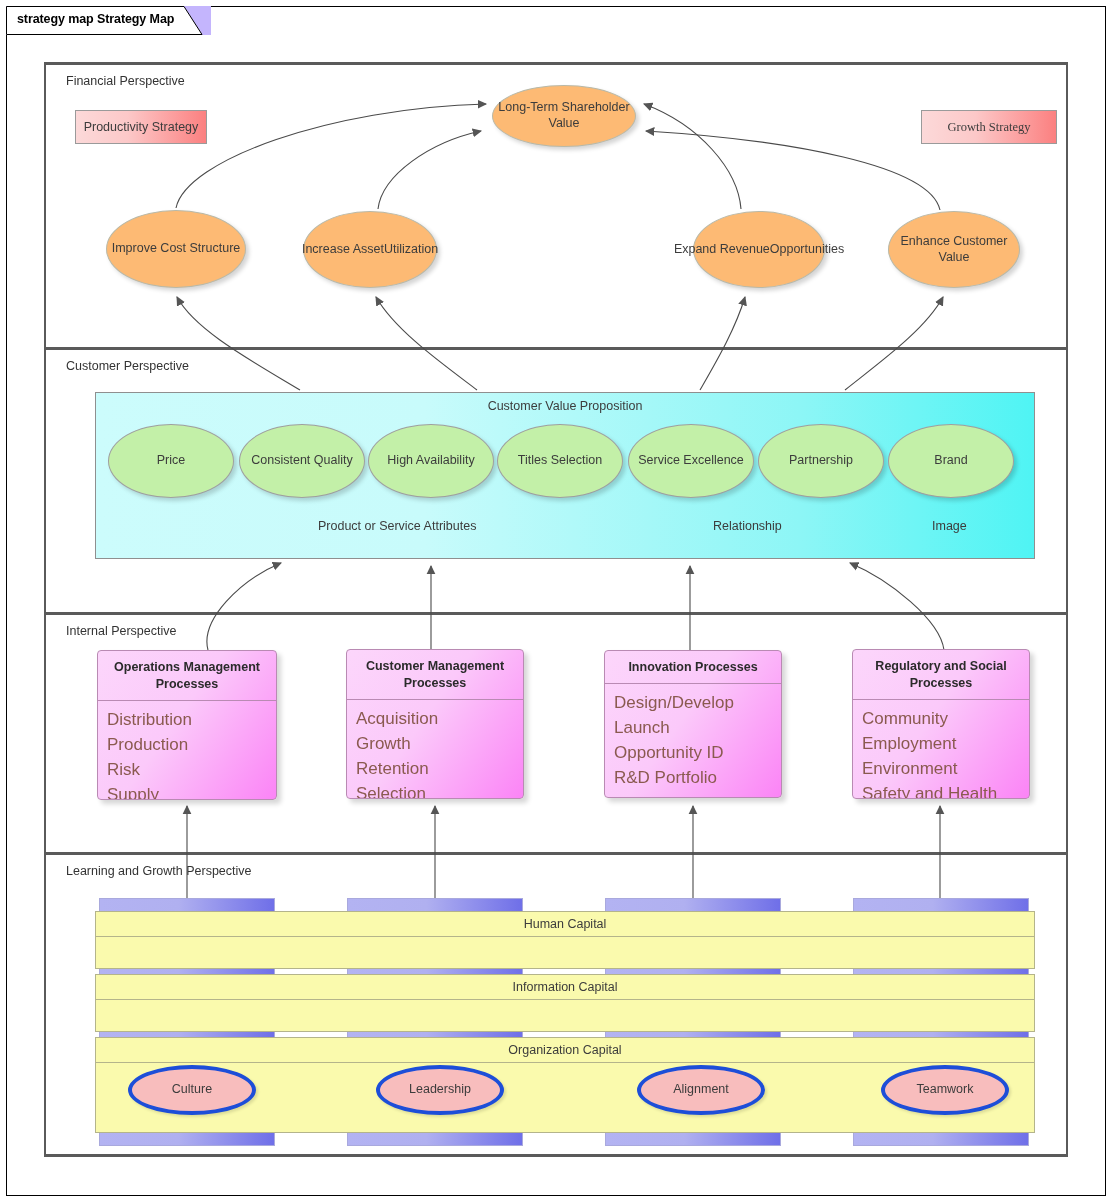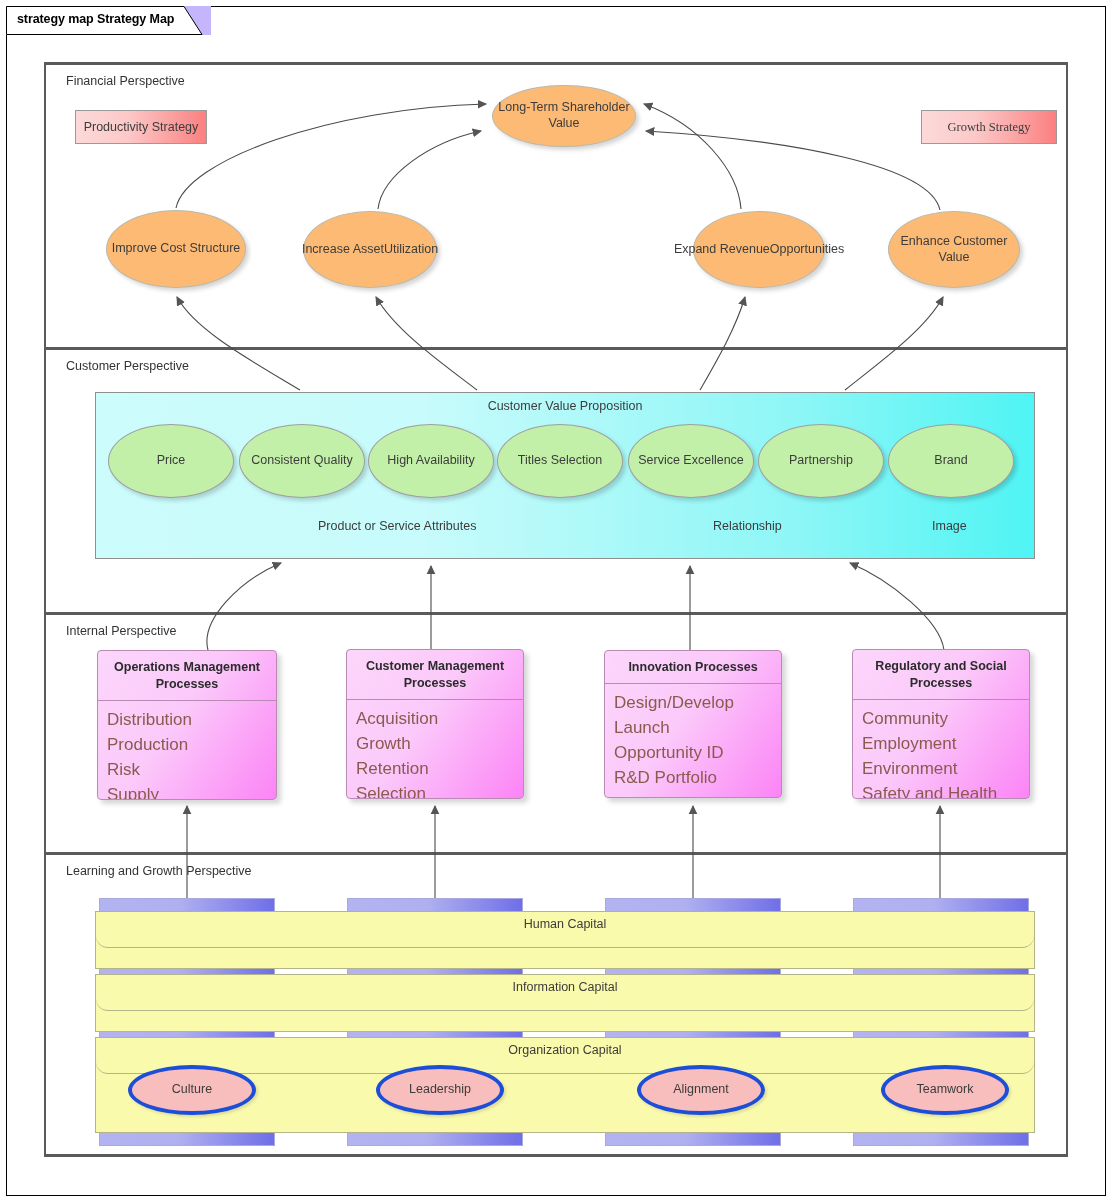--- a/index.html
+++ b/index.html
@@ -209,28 +209,27 @@
     left:95px;
     width:940px;
     box-sizing:border-box;
     border:1px solid #b4b48b;
     background:#fafaad;
     z-index:3;
   }
   .cap-band .cap-title{
     position:absolute;
     top:0; left:0; right:0;
-    height:36px;
+    height:25px;
     line-height:25px;
     text-align:center;
     font-size:12.5px;
     color:#3c3c3c;
     border-bottom:1px solid #b4b48b;
     box-sizing:border-box;
-    border-radius:12px;
   }
 </style>
 </head>
 <body>
 
 <div id="canvas">
 
   <div id="frame"></div>
 
   <div id="title-tab">

